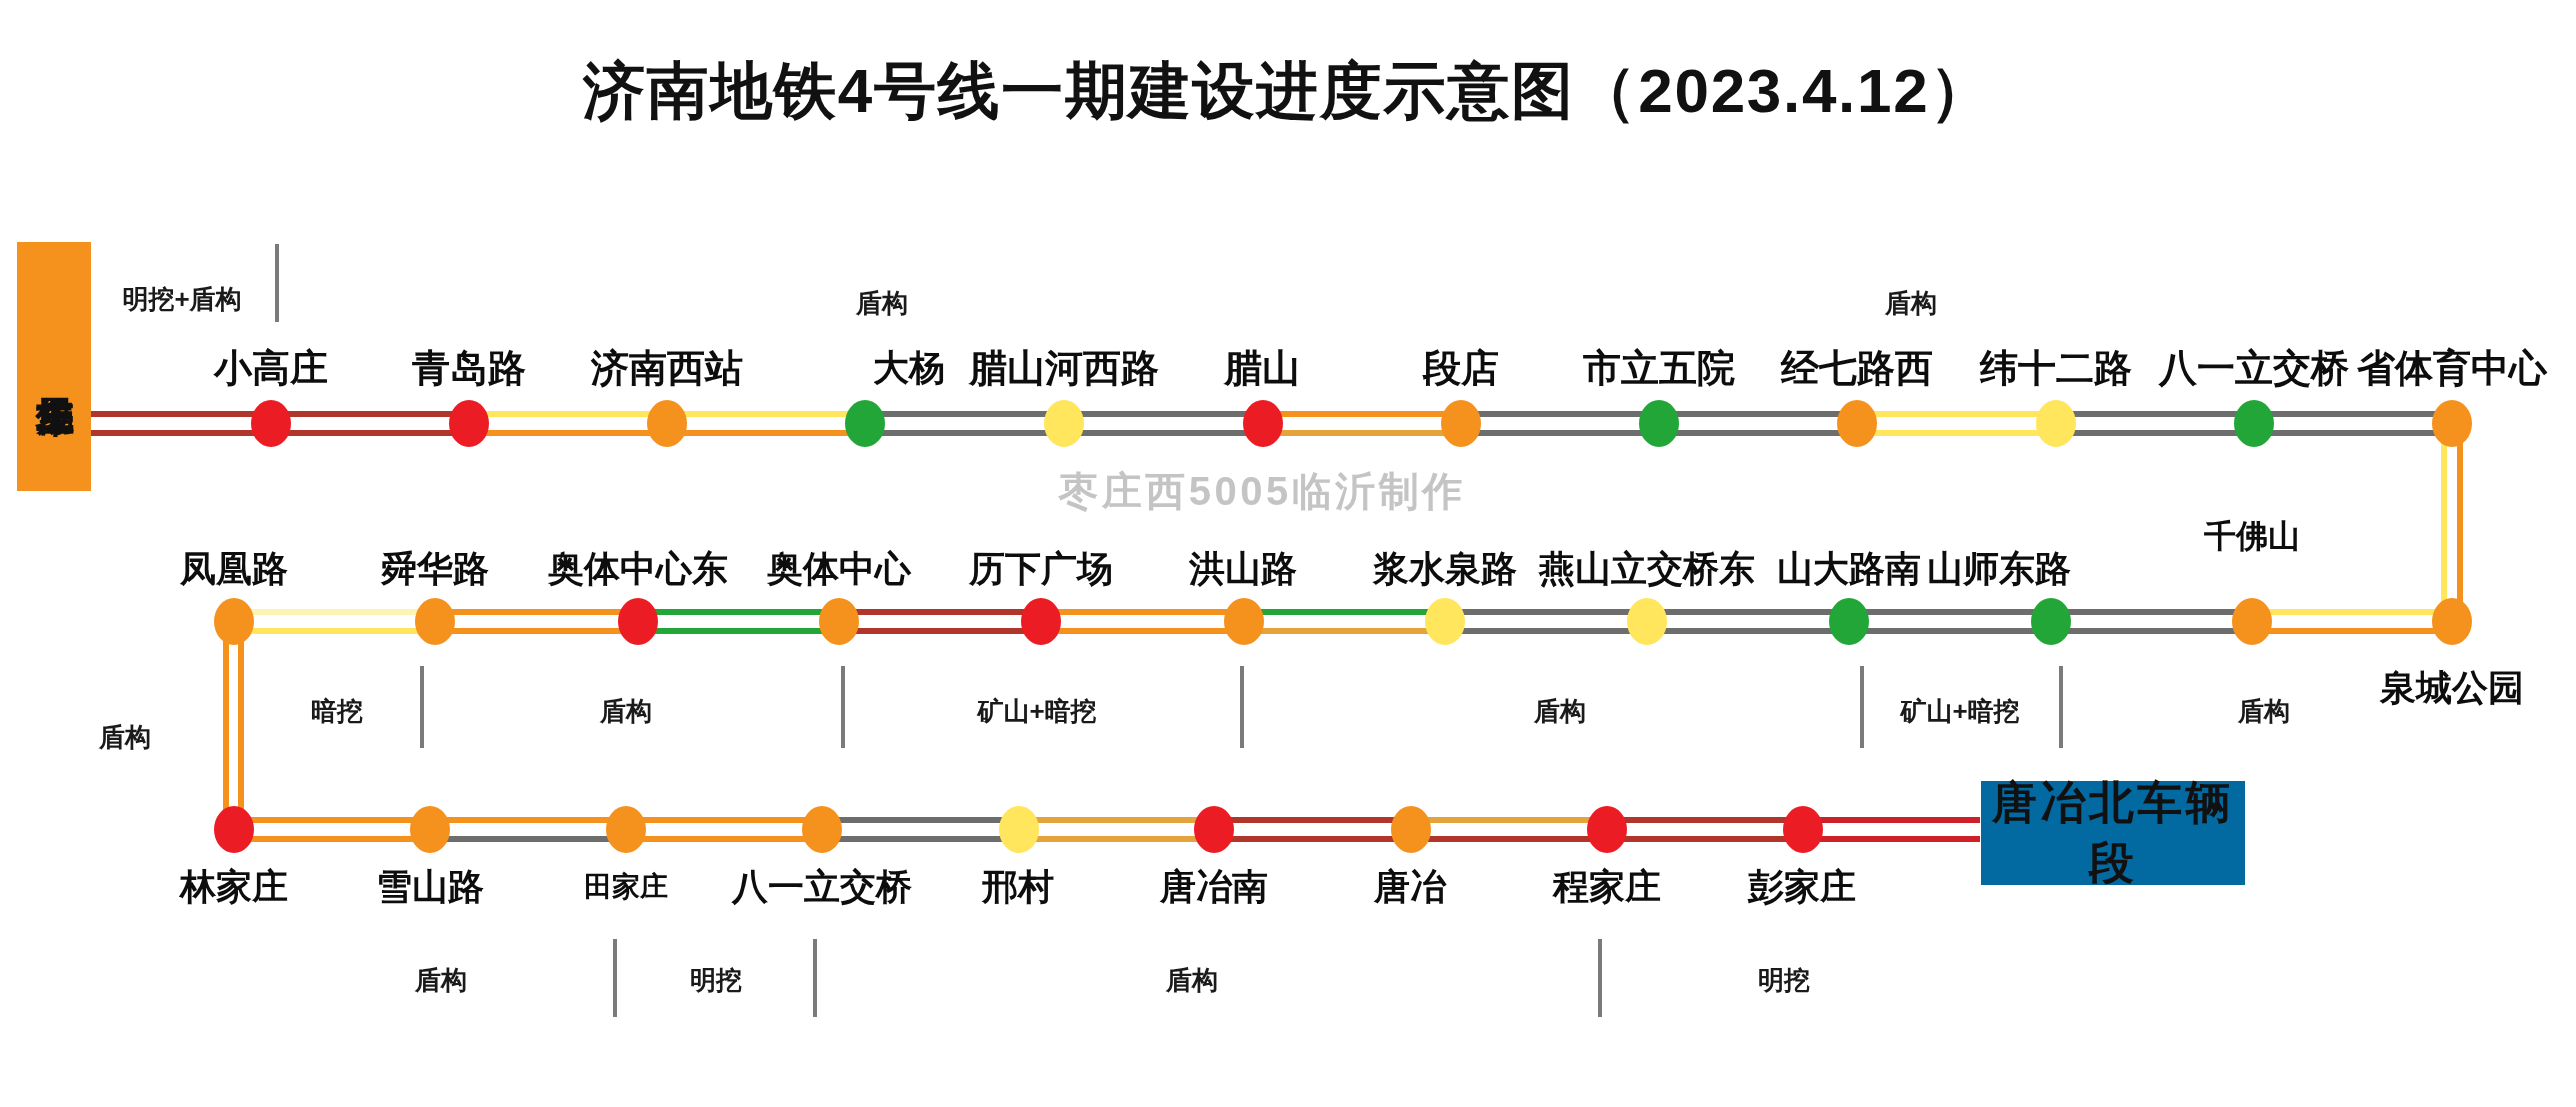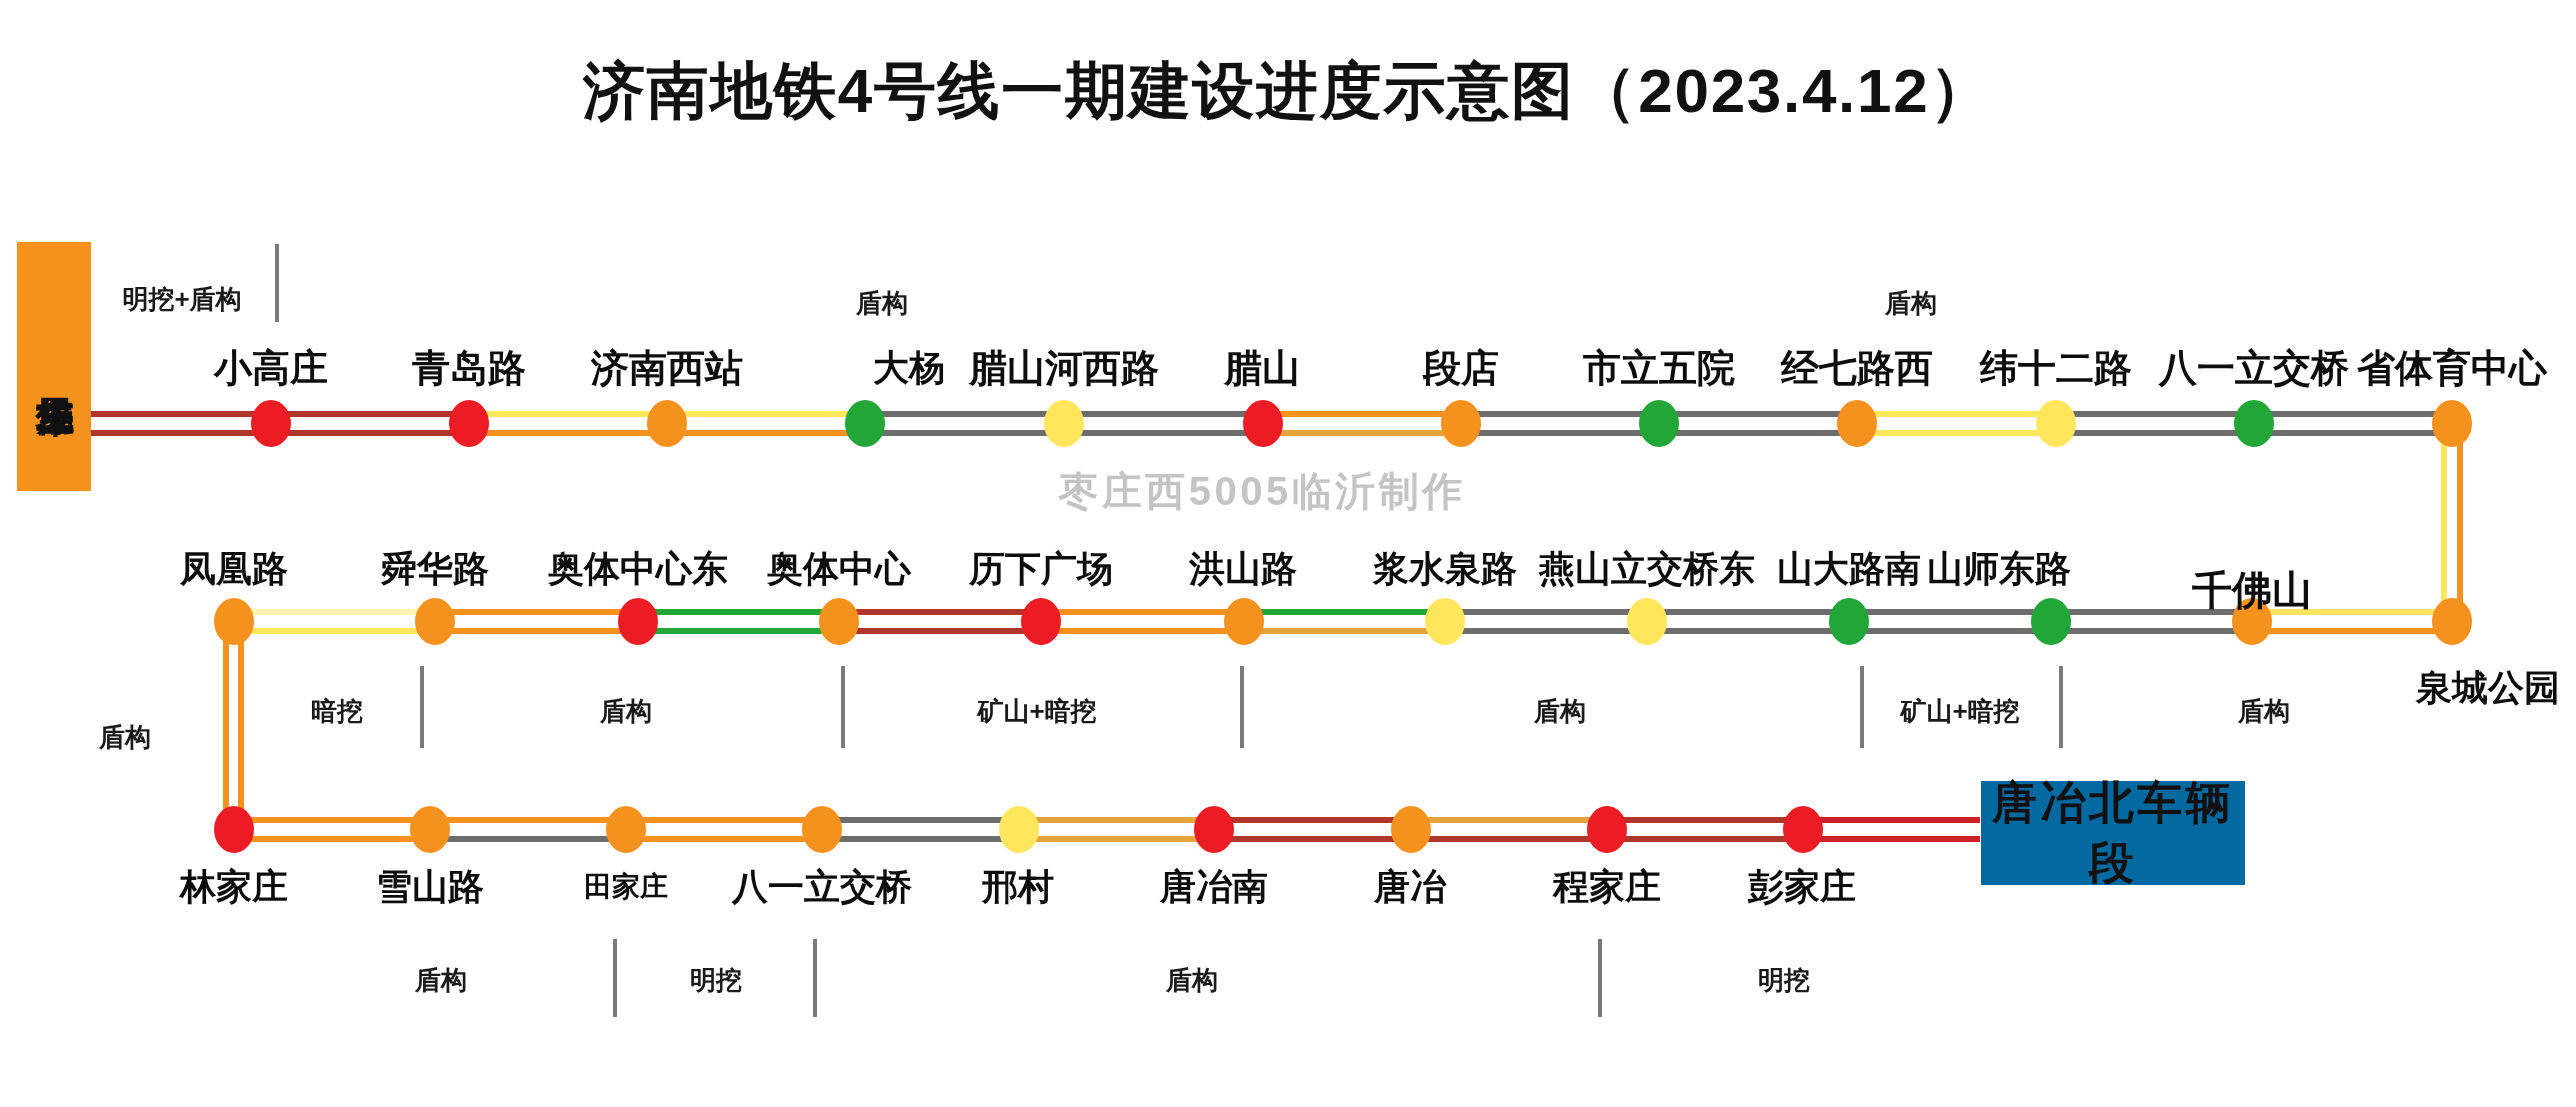--- a/index.html
+++ b/index.html
@@ -148,23 +148,23 @@
     <div class="st-label" style="left: 1243px; top: 569px; font-size: 36px;">洪山路</div>
     <div class="dot" style="left: 1425px; top: 598px; background: rgb(255, 230, 92);"></div>
     <div class="st-label" style="left: 1445px; top: 569px; font-size: 36px;">浆水泉路</div>
     <div class="dot" style="left: 1627px; top: 598px; background: rgb(255, 230, 92);"></div>
     <div class="st-label" style="left: 1647px; top: 569px; font-size: 36px;">燕山立交桥东</div>
     <div class="dot" style="left: 1829px; top: 598px; background: rgb(35, 166, 56);"></div>
     <div class="st-label" style="left: 1849px; top: 569px; font-size: 36px;">山大路南</div>
     <div class="dot" style="left: 2031px; top: 598px; background: rgb(35, 166, 56);"></div>
     <div class="st-label" style="left: 1999px; top: 569px; font-size: 36px;">山师东路</div>
     <div class="dot" style="left: 2232px; top: 598px; background: rgb(245, 146, 30);"></div>
-    <div class="st-label" style="left: 2252px; top: 590px; font-size: 40px;">千佛山</div>
+    <div class="st-label" style="left: 2252px; top: 537px; font-size: 32px;">千佛山</div>
     <div class="dot" style="left: 2432px; top: 598px; background: rgb(245, 146, 30);"></div>
-    <div class="st-label" style="left: 2452px; top: 688px; font-size: 36px; margin-left: 36px;">泉城公园</div>
+    <div class="st-label" style="left: 2452px; top: 688px; font-size: 36px;">泉城公园</div>
     <div class="dot" style="left: 214px; top: 806px; background: rgb(236, 28, 36);"></div>
     <div class="st-label" style="left: 234px; top: 887px; font-size: 36px;">林家庄</div>
     <div class="dot" style="left: 410px; top: 806px; background: rgb(245, 146, 30);"></div>
     <div class="st-label" style="left: 430px; top: 887px; font-size: 36px;">雪山路</div>
     <div class="dot" style="left: 606px; top: 806px; background: rgb(245, 146, 30);"></div>
     <div class="st-label" style="left: 626px; top: 887px; font-size: 28px;">田家庄</div>
     <div class="dot" style="left: 802px; top: 806px; background: rgb(245, 146, 30);"></div>
     <div class="st-label" style="left: 822px; top: 887px; font-size: 36px;">八一立交桥</div>
     <div class="dot" style="left: 999px; top: 806px; background: rgb(255, 230, 92);"></div>
     <div class="st-label" style="left: 1018px; top: 887px; font-size: 36px;">邢村</div>

